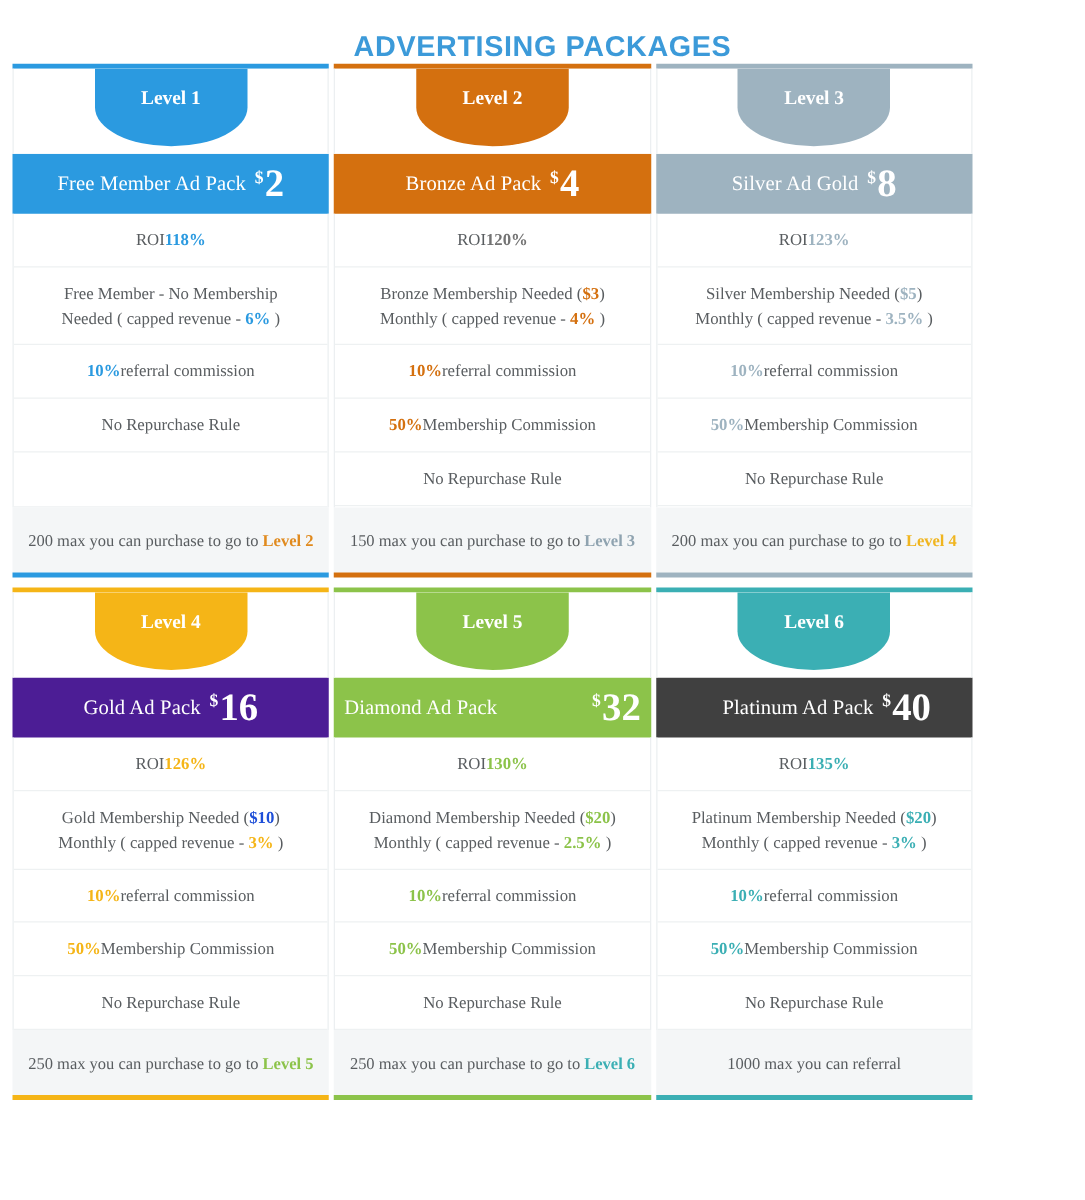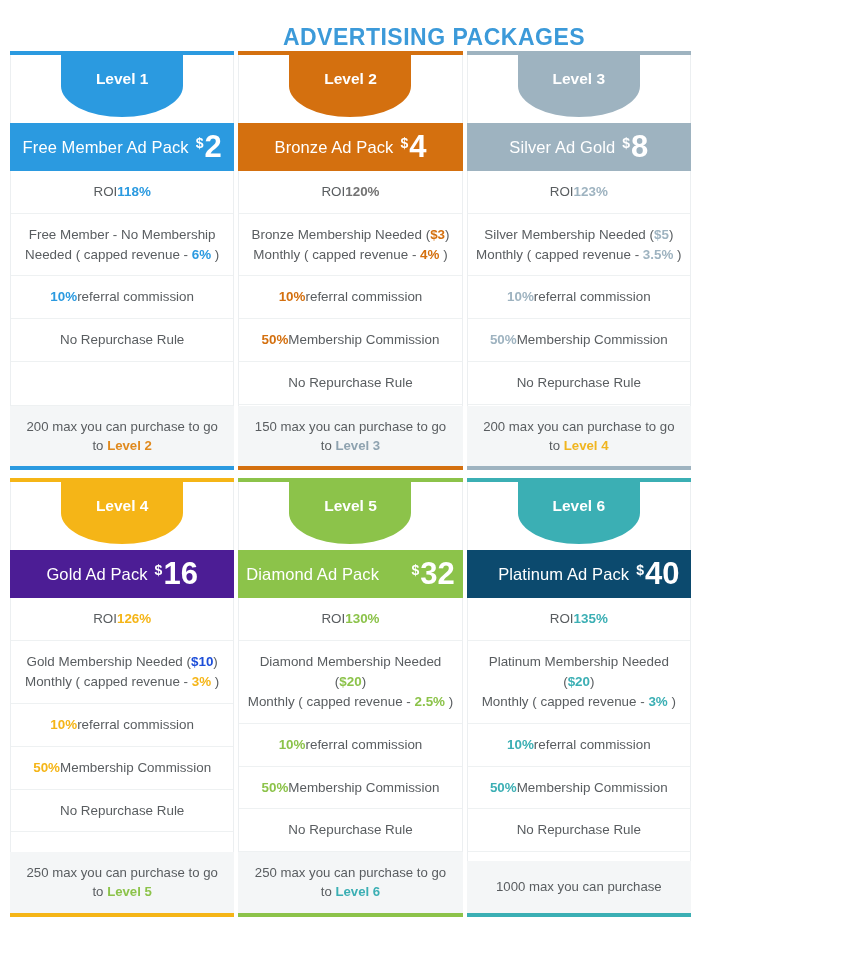--- a/index.html
+++ b/index.html
@@ -16,21 +16,21 @@
 
   .page-title {
     text-align: center;
     font-size: 23px;
     font-weight: bold;
     letter-spacing: 0.5px;
     color: #3c9ad9;
     padding-top: 24px;
   }
 
-  .grid-row { display: flex; width: 681px; }
+  .grid-row { display: flex; width: 768px; font-family: Liberation Serif, serif; }
   .grid-row + .grid-row { margin-top: 8px; }
 
   .card {
     width: 280px;
     display: flex;
     flex-direction: column;
     background: #ffffff;
   }
   .card + .card { margin-left: 4px; }
 
@@ -299,39 +299,39 @@
         </div>
         <div class="card-bottombar" style="background: rgb(140, 195, 74);"></div>
       </div>
       <div class="card">
         <div class="card-topbar" style="background: rgb(59, 175, 180);"></div>
         <div class="badge-zone">
           <div class="level-badge" style="background: rgb(59, 175, 180);">
             <span>Level 6</span>
           </div>
         </div>
-        <div class="price-bar" style="background: #0c4a6e; padding-left: 28px;">
+        <div class="price-bar" style="background: #404040; padding-left: 28px;">
           <span class="pack-name">Platinum Ad Pack</span>
           <span class="price-wrap">
             <span class="currency">$</span>
             <span class="amount">40</span>
           </span>
         </div>
         <div class="card-body">
           <div class="feature-row">ROI <b style="color: rgb(59, 175, 180);">135%</b></div>
           <div class="feature-row tall">
             <div>
               <div>Platinum Membership Needed (<b style="color: rgb(59, 175, 180);">$20</b>)</div>
               <div>Monthly ( capped revenue - <b style="color: rgb(59, 175, 180);">3%</b> )</div>
             </div>
           </div>
           <div class="feature-row"><b style="color: rgb(59, 175, 180);">10%</b> referral commission</div>
           <div class="feature-row"><b style="color: rgb(59, 175, 180);">50%</b> Membership Commission</div>
           <div class="feature-row">No Repurchase Rule</div>
         </div>
         <div class="card-footer">
-          <div>1000 max you can purchase</div>
+          <div>1000 max you can referral</div>
         </div>
         <div class="card-bottombar" style="background: rgb(59, 175, 180);"></div>
       </div>
     </div>
 
 </div>
 
 </body></html>

